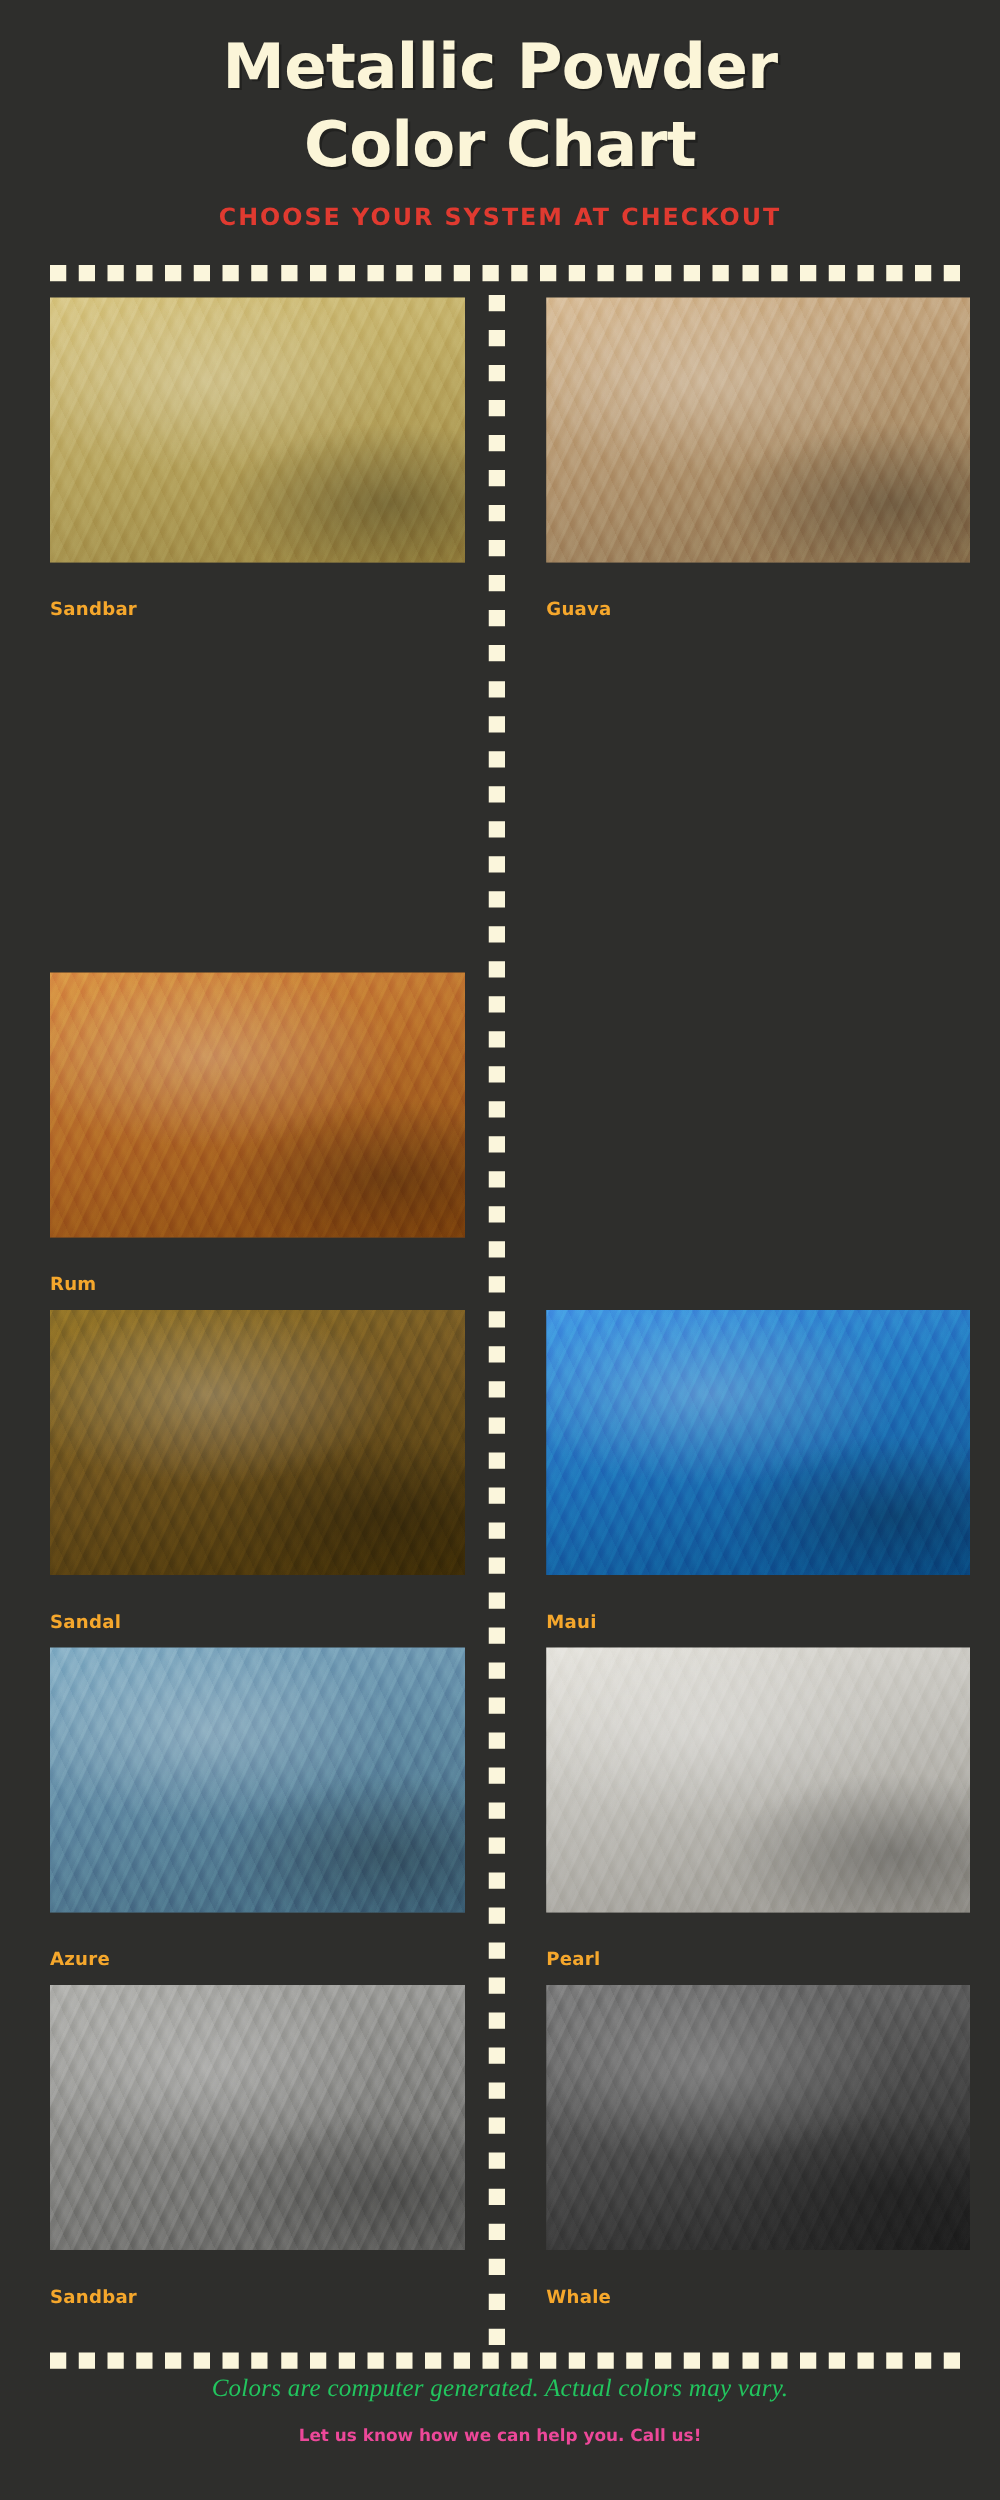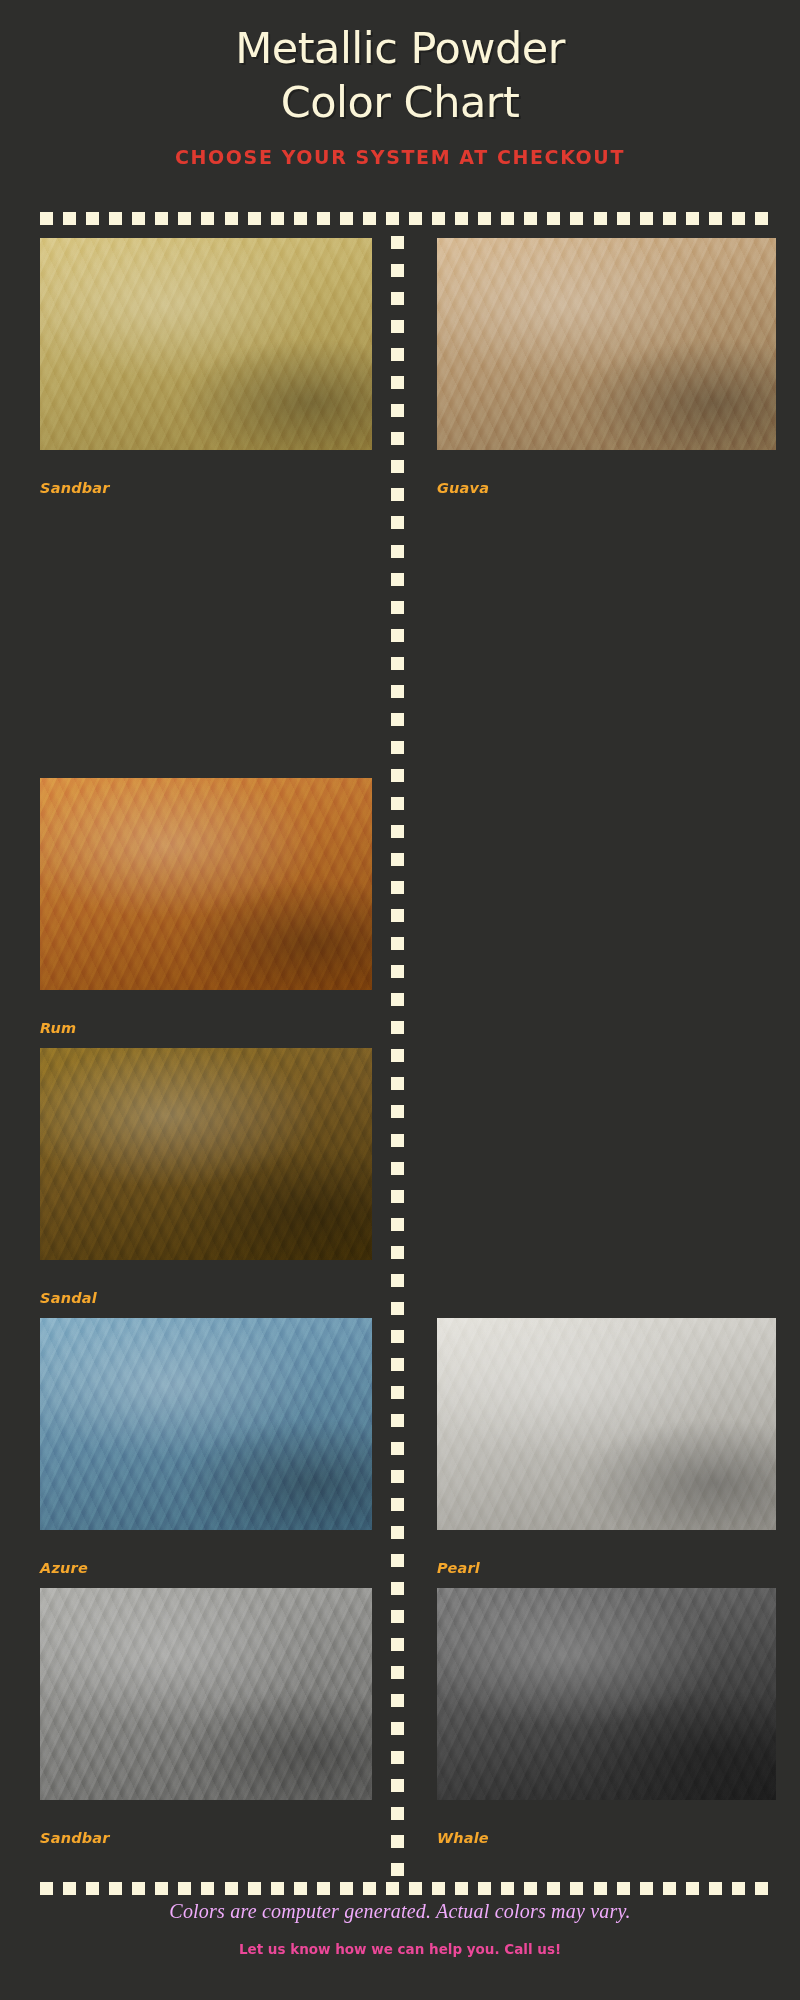--- a/index.html
+++ b/index.html
@@ -18,22 +18,22 @@
   }
 
   
   .header {
     padding-top: 22px;
     text-align: center;
   }
   .title-line {
     color: #fbf5d8;
     font-family: "DejaVu Sans", sans-serif;
-    font-weight: normal;
-    font-size: 43px;
+    font-weight: bold;
+    font-size: 50px;
     line-height: 1.25;
     letter-spacing: -0.5px;
     text-shadow: 2px 2px 0 rgba(0,0,0,0.28);
   }
   .subtitle {
     margin-top: 16px;
     color: #e03a30;
     font-family: "DejaVu Sans", sans-serif;
     font-weight: bold;
     font-size: 19px;
@@ -84,21 +84,20 @@
   }
   .row {
     display: flex;
     width: 800px;
     height: 270px;
   }
   .cell {
     width: 400px;
     height: 272px;
     position: relative;
-    font-style: italic;
   }
   .cell.left  { padding-left: 40px;  padding-right: 28px; }
   .cell.right { padding-left: 37px; padding-right: 24px; }
 
   .swatch {
     width: 100%;
     height: 212px;
     position: relative;
     overflow: hidden;
     background-color: #555;
@@ -136,21 +135,21 @@
 
   
   .footer {
     position: absolute;
     top: 1900px;
     left: 0;
     width: 800px;
     text-align: center;
   }
   .footer-line1 {
-    color: #f0abfc;
+    color: #22c55e;
     font-family: "Liberation Serif", serif;
     font-style: italic;
     font-size: 20px;
     letter-spacing: 0.2px;
   }
   .footer-line2 {
     margin-top: 18px;
     color: #ec4899;
     font-family: "DejaVu Sans", sans-serif;
     font-weight: bold;
@@ -327,20 +326,27 @@
         </div>
       </div>
       <div class="row">
         <div class="cell left">
           <div class="swatch" style="background: linear-gradient(160deg, rgb(128, 96, 15) 0%, rgb(109, 78, 19) 45%, rgb(76, 55, 8) 100%);">
             <div class="tex"></div>
             <div class="sheen"></div>
           </div>
           <div class="label">Sandal</div>
         </div>
+        <div class="cell right">
+          <div class="swatch" style="background: linear-gradient(160deg, rgb(46, 139, 224) 0%, rgb(21, 116, 200) 45%, rgb(11, 91, 163) 100%);">
+            <div class="tex"></div>
+            <div class="sheen"></div>
+          </div>
+          <div class="label">Maui</div>
+        </div>
       </div>
       <div class="row">
         <div class="cell left">
           <div class="swatch" style="background: linear-gradient(160deg, rgb(121, 167, 192) 0%, rgb(95, 143, 173) 45%, rgb(74, 119, 147) 100%);">
             <div class="tex"></div>
             <div class="sheen"></div>
           </div>
           <div class="label">Azure</div>
         </div>
         <div class="cell right">

